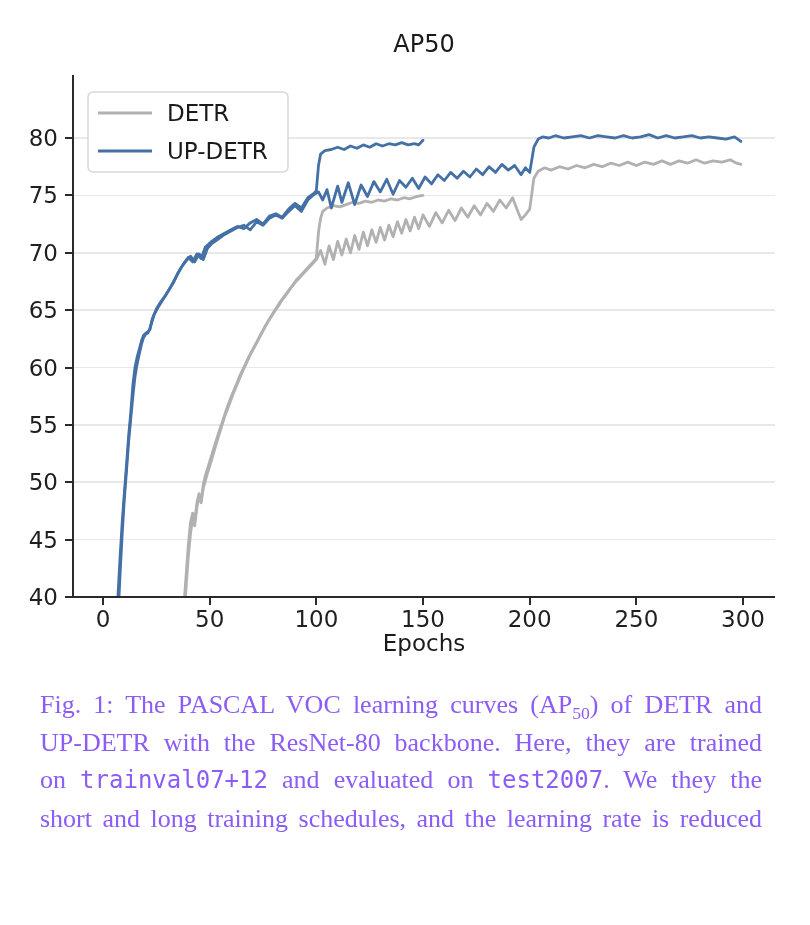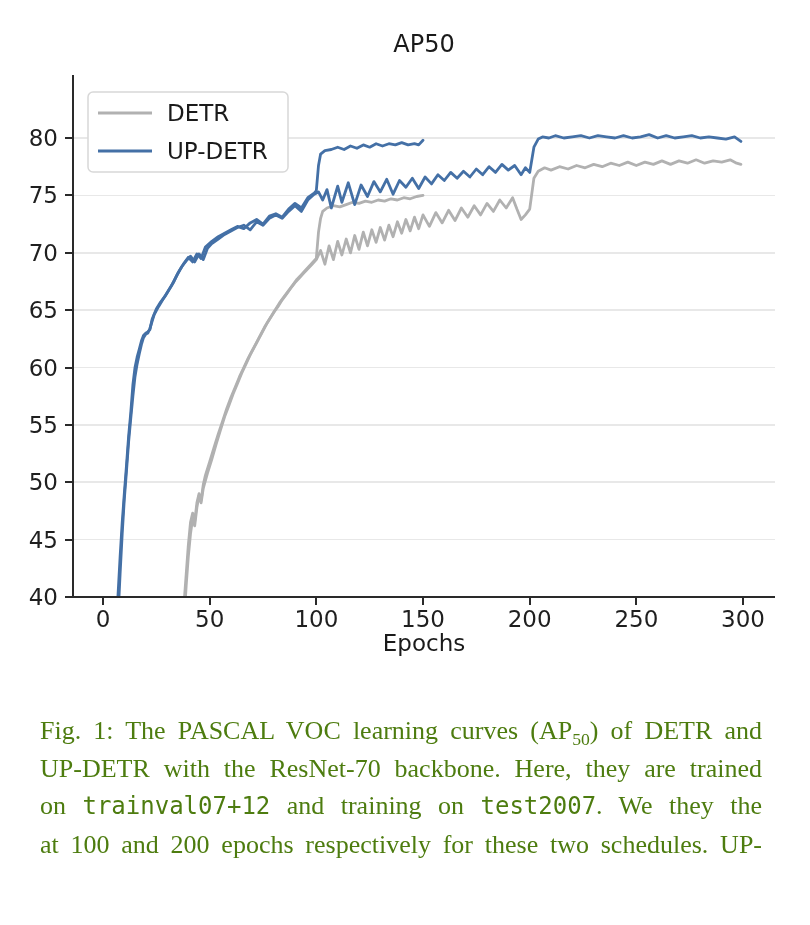--- a/index.html
+++ b/index.html
@@ -1,21 +1,21 @@
 <!DOCTYPE html>
 <html><head>
 <meta charset="utf-8">
 <style>
   html,body{margin:0;padding:0;background:#ffffff;}
   body{width:810px;height:925px;position:relative;overflow:hidden;
        font-family:"DejaVu Sans",sans-serif;}
   #figure-chart{position:absolute;left:0;top:0;width:810px;height:660px;}
   #chart-svg{display:block;}
-  .caption{position:absolute;left:40px;top:712px;width:722px;
-           font-family:"Liberation Serif",serif;font-size:26px;color:#4d7c0f;}
+  .caption{position:absolute;left:40px;top:686px;width:722px;
+           font-family:"Liberation Serif",serif;font-size:26px;color:#8b5cf6;}
   .cap-line{text-align:justify;text-align-last:justify;line-height:37.5px;
             white-space:nowrap;}
   .cap-line.last{text-align-last:left;}
   .mono{font-family:"DejaVu Sans Mono",monospace;font-size:24px;}
   .sub{vertical-align:sub;font-size:68%;line-height:0;}
 </style>
 </head>
 <body>
 
 <div id="figure-chart">
@@ -80,16 +80,16 @@
         <line x1="98" y1="113" x2="152" y2="113" stroke="#b1b1b1" stroke-width="3"></line>
         <text x="167" y="121" font-size="23" fill="#1a1a1a">DETR</text>
         <line x1="98" y1="151" x2="152" y2="151" stroke="#4470a6" stroke-width="3"></line>
         <text x="167" y="159" font-size="23" fill="#1a1a1a">UP-DETR</text>
       </g>
     </svg>
 </div>
 
 <div class="caption">
     <div class="cap-line"><span>Fig. 1: The PASCAL VOC learning curves (AP</span><span class="sub">50</span><span>) of DETR and</span></div>
-    <div class="cap-line"><span>UP-DETR with the ResNet-70 backbone. Here, they are trained</span></div>
-    <div class="cap-line"><span>on </span><span class="mono">trainval07+12</span><span> and training on </span><span class="mono">test2007</span><span>. We they the</span></div>
-    <div class="cap-line"><span>at 100 and 200 epochs respectively for these two schedules. UP-</span></div>
+    <div class="cap-line"><span>UP-DETR with the ResNet-80 backbone. Here, they are trained</span></div>
+    <div class="cap-line"><span>on </span><span class="mono">trainval07+12</span><span> and evaluated on </span><span class="mono">test2007</span><span>. We they the</span></div>
+    <div class="cap-line"><span>short and long training schedules, and the learning rate is reduced</span></div>
   </div>
 
 </body></html>

